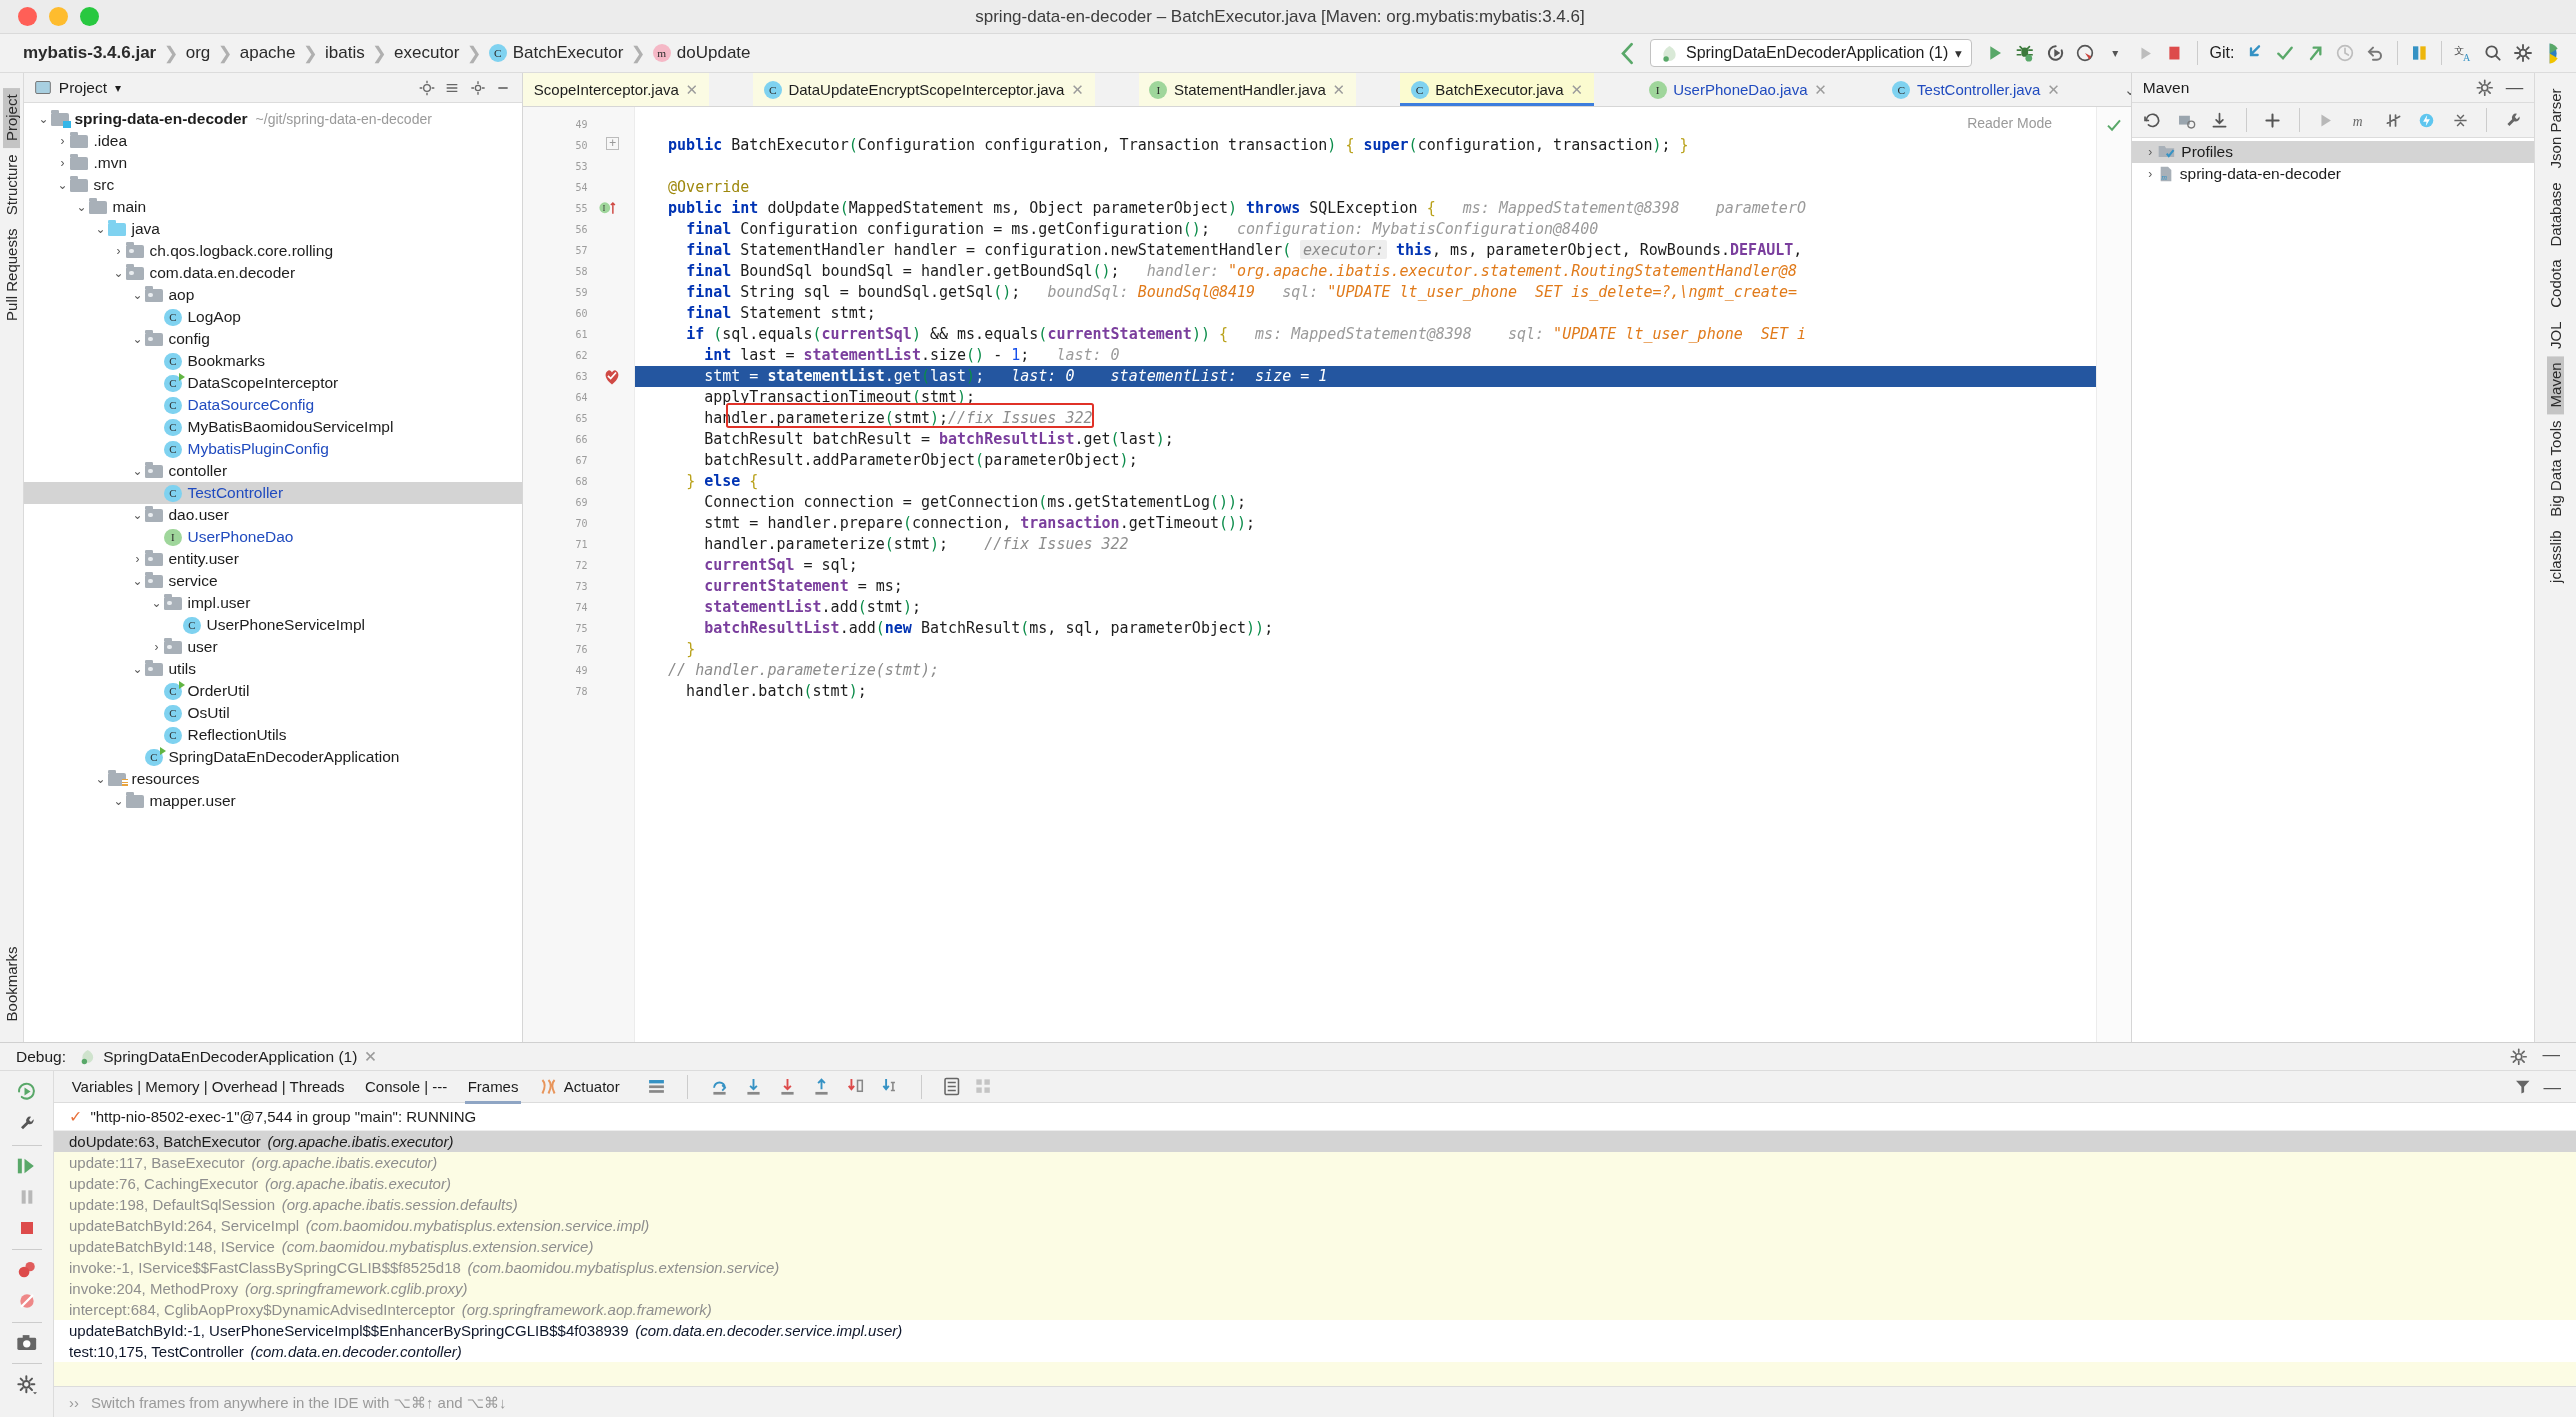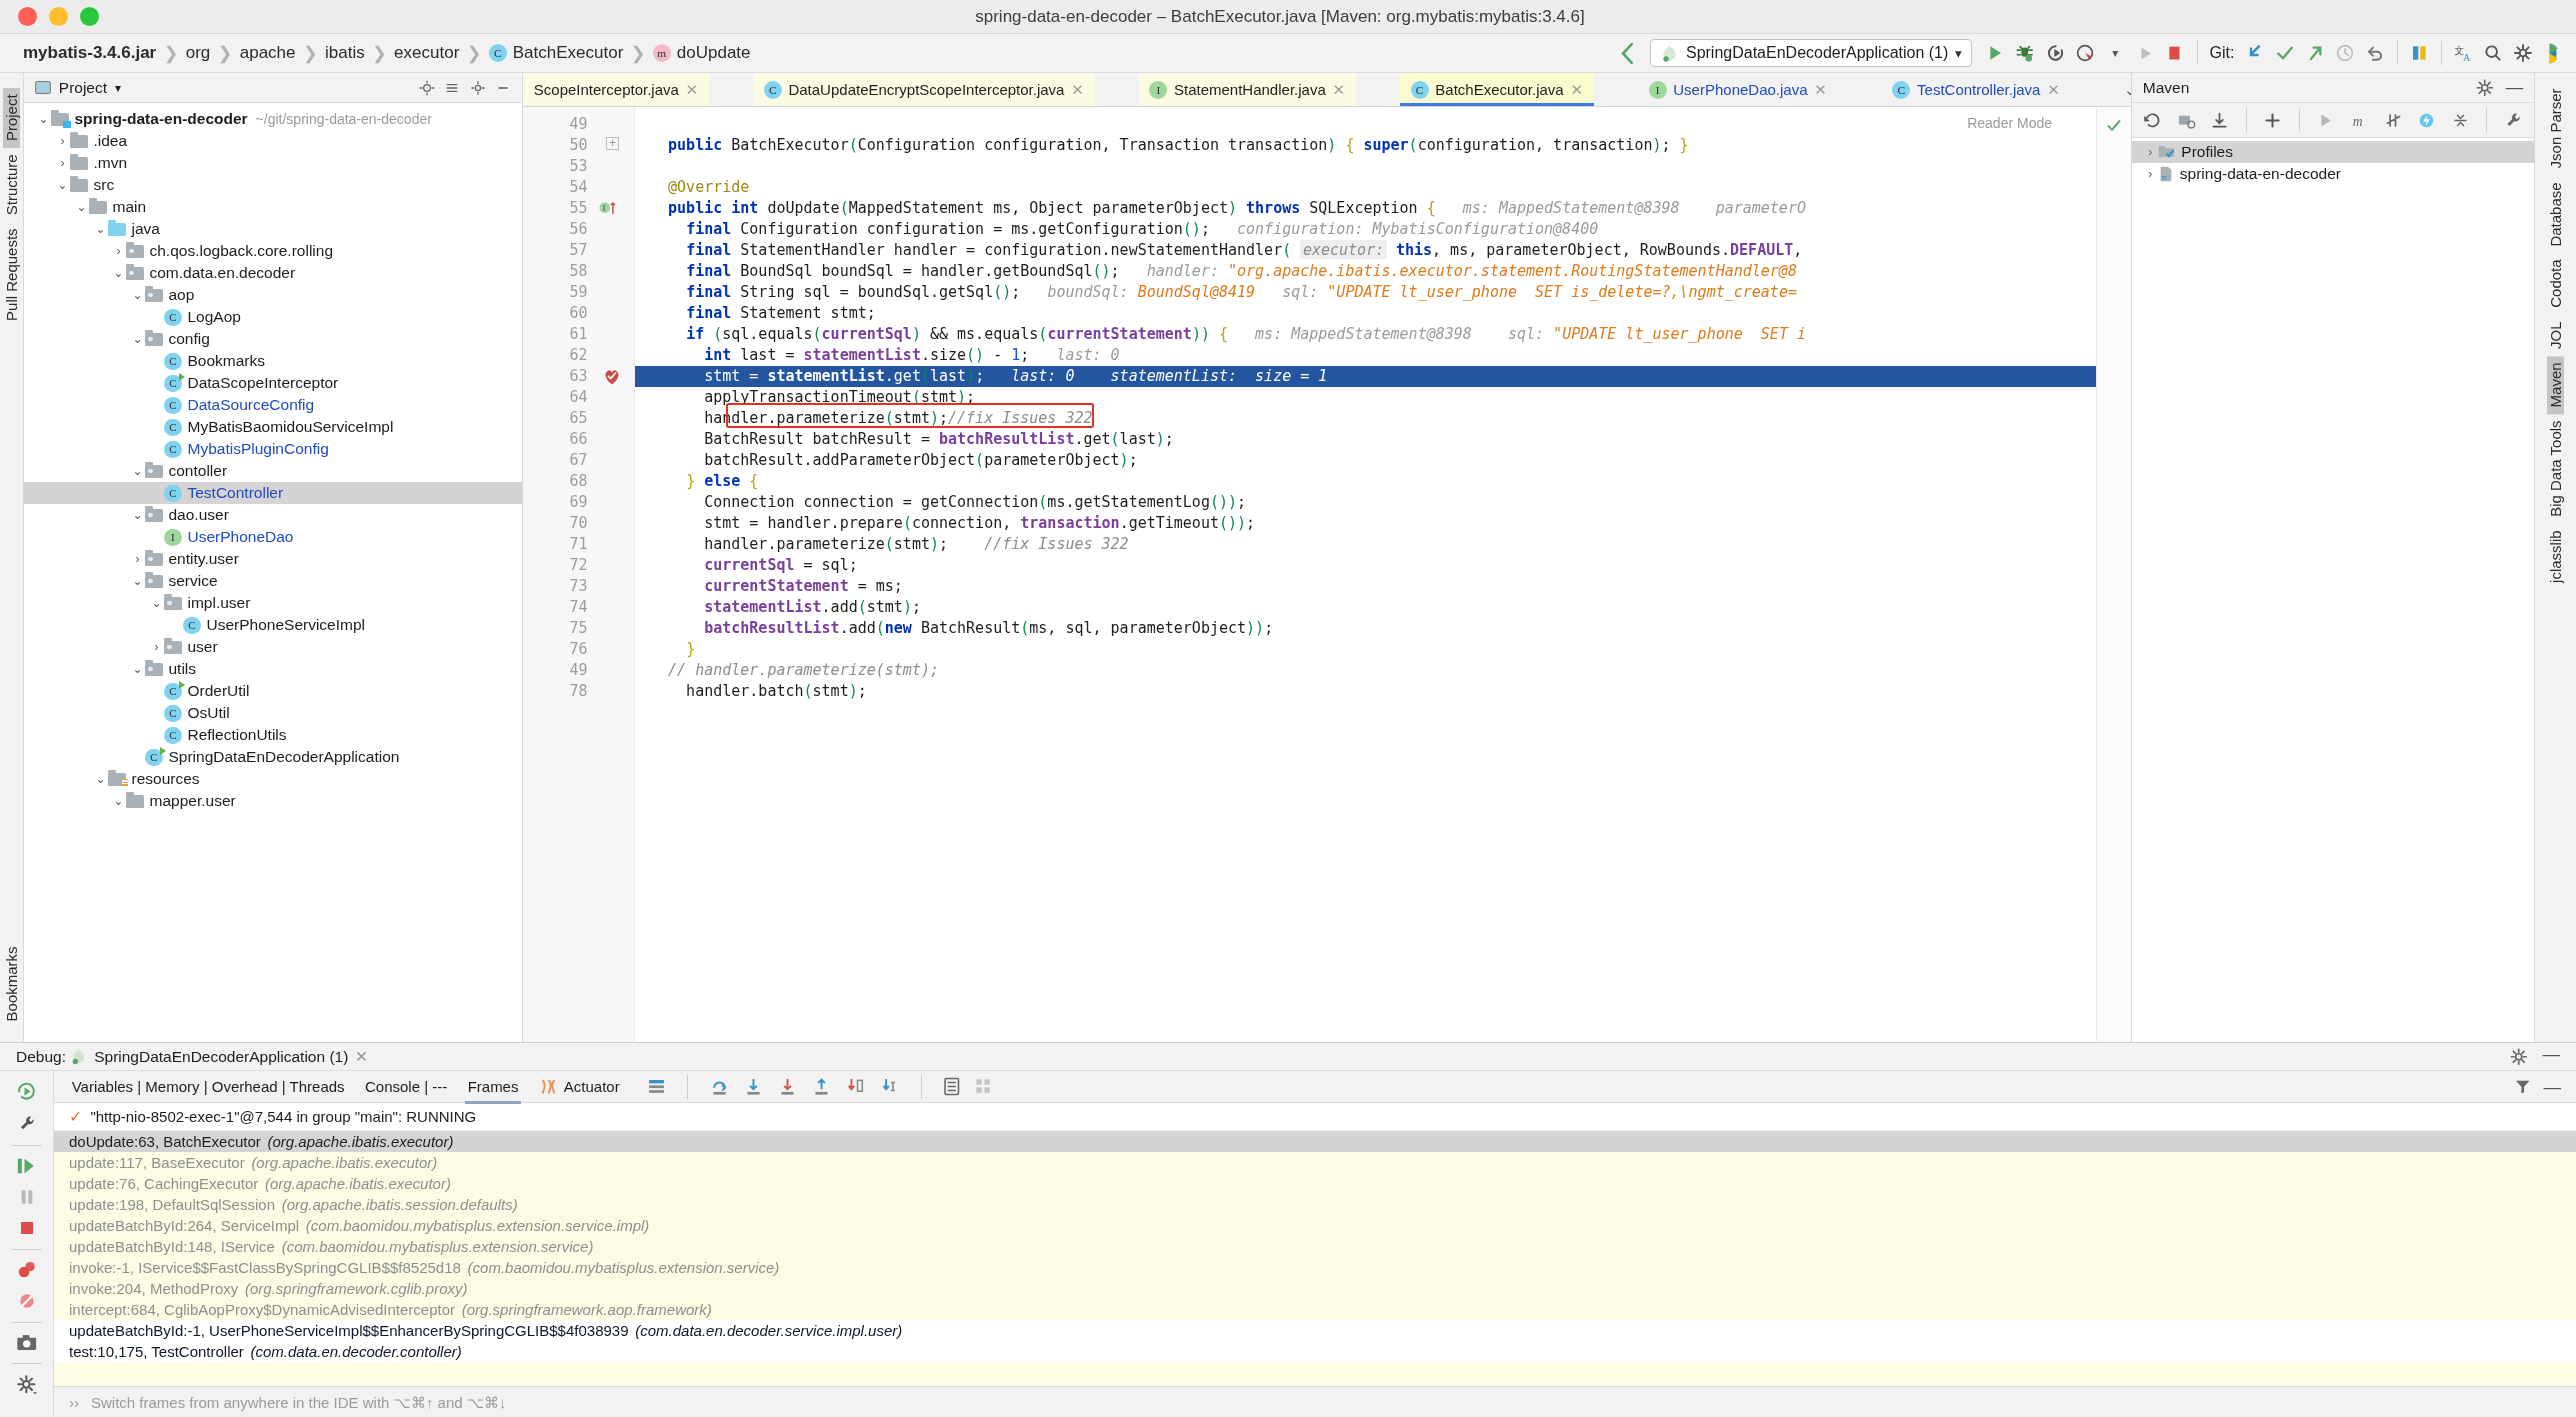--- a/index.html
+++ b/index.html
@@ -95,21 +95,21 @@
   .etab .x { color:#9b9b9b; font-size:15px; }
   .etab .nm.blue { color:#204bbf; }
   .tabchev { display:flex;align-items:center;padding:0 9.4px;color:#555;font-size:15px;
     background:#f2f2f2;}
   .tabtools{margin-left:auto;display:flex;align-items:center;gap:10.8px;padding:0 10.8px;
     background:#f2f2f2;}
 
   .codearea { flex:1; display:flex; position:relative; overflow:hidden;
     font-family:"DejaVu Sans Mono", monospace; font-size:15px; }
   .gutter { width:74px; background:#f7f7f7; flex:none; text-align:right;
-    color:#9c9c9c; font-size:15px; padding-top:6.7px; position:relative;}
+    color:#9c9c9c; font-size:10px; padding-top:6.7px; position:relative;}
   .gline { height:21px; line-height:21px; padding-right:9.4px; position:relative;}
   .markers { width:38px; background:#f7f7f7; flex:none; padding-top:6.7px;
     position:relative; border-right:0.7px solid #ececec;}
   .mline { height:21px; position:relative; }
   .codecol { flex:1; padding-top:6.7px; position:relative; overflow:hidden;}
   .cline { height:21px; line-height:21px; white-space:pre; padding-left:15px;
     position:relative;}
   .cline.hl { background:#2456a0; color:#fff; }
   .cline.hl .kw,.cline.hl .fld,.cline.hl .hint{color:#fff;}
   .kw { color:#0033b3; font-weight:bold; }
@@ -138,21 +138,21 @@
   .mvhead .sp{margin-left:auto;display:flex;gap:12px;align-items:center;}
   .mvtools{height:35px;background:#f2f2f2;display:flex;align-items:center;gap:5.4px;
     padding:0 6.7px;border-bottom:0.7px solid #dcdcdc;}
   .mvtree{flex:1;padding-top:2.7px;font-size:15.5px;}
   .rightrail{width:42px;background:#f2f2f2;border-left:0.7px solid #dadada;
     display:flex;flex-direction:column;align-items:center;padding-top:9.4px;flex:none;}
 
   
   .debugpanel { height:376px; background:#fff; display:flex; flex-direction:column;
     border-top:0.7px solid #d0d0d0; }
-  .dbghead{height:28px;background:#f2f2f2;display:flex;align-items:center;gap:4px;
+  .dbghead{height:28px;background:#f2f2f2;display:flex;align-items:center;gap:13px;
     padding:0 16px;font-size:15.5px;border-bottom:0.7px solid #dcdcdc;position:relative;}
   .dbghead .sp{margin-left:auto;display:flex;gap:15px;}
   .dbgbody{flex:1;display:flex;min-height:0;}
   .dbgrail{width:54px;background:#f2f2f2;border-right:0.7px solid #dcdcdc;
     display:flex;flex-direction:column;align-items:center;padding-top:9.4px;gap:10.8px;flex:none;}
   .dbgmain{flex:1;display:flex;flex-direction:column;min-width:0;}
   .dbgtabs{height:32px;background:#f2f2f2;display:flex;align-items:center;gap:15px;
     padding:0 15px;font-size:15px;border-bottom:0.7px solid #dcdcdc;}
   .dbgtab{cursor:pointer;padding:4px 2.7px;position:relative;}
   .dbgtab.act::after{content:'';position:absolute;left:0;right:0;bottom:-4.7px;height:2.7px;

